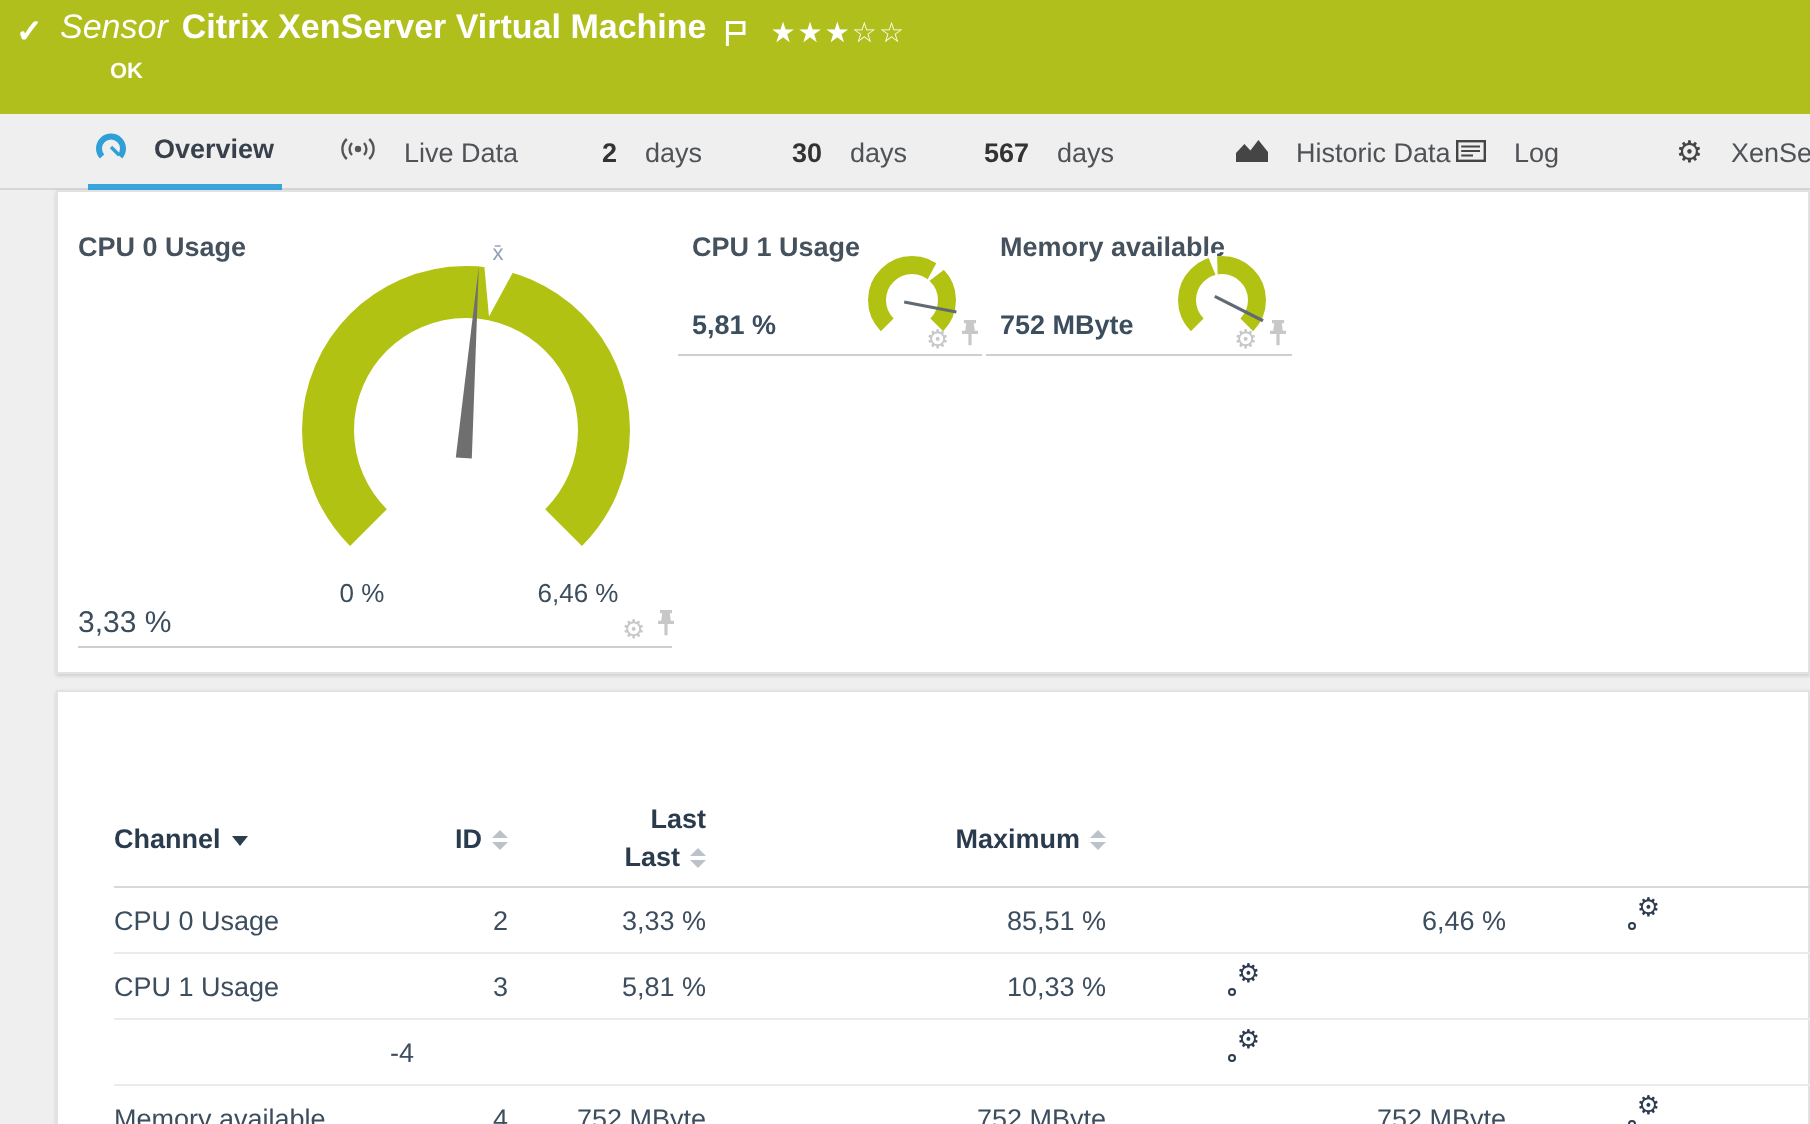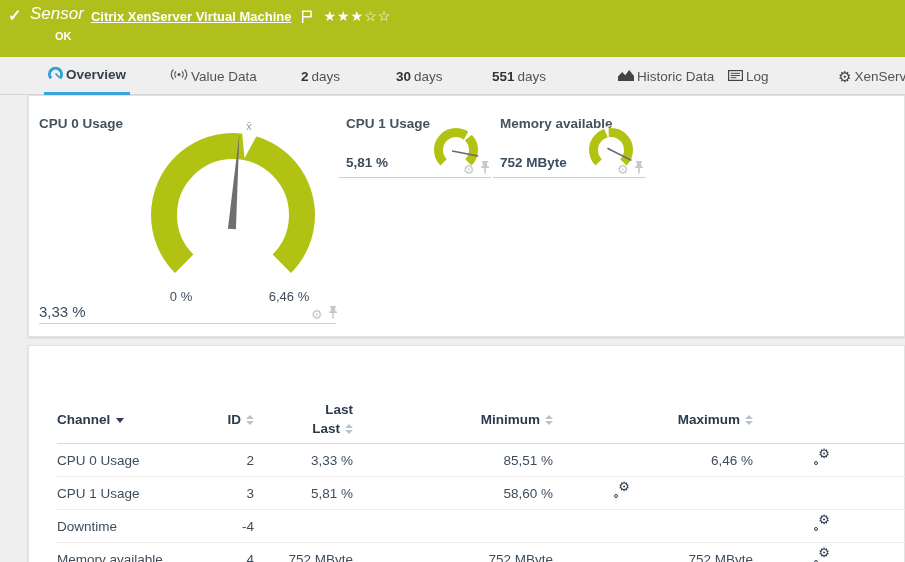--- a/index.html
+++ b/index.html
@@ -9,28 +9,28 @@
     background: #f0efef;
     font-family: "Liberation Sans", sans-serif;
     overflow: hidden;
     color: #3c4d5e;
   }
   
   .topbar { position:absolute; left:0; top:0; width:905px; height:57px; background:#b0bf1b; color:#fff; }
   .check { position:absolute; left:8px; top:6px; font-size:16px; font-weight:bold; }
   .title-row { position:absolute; left:30px; top:4px; display:flex; align-items:flex-end; gap:7px; white-space:nowrap; }
   .kind { font-style:italic; font-size:17px; }
-  .sensor-title { font-weight:bold; font-size:13px;text-decoration:underline; }
+  .sensor-title { font-weight:bold; font-size:17px; }
   .flag-wrap { display:inline-flex; margin-left:2px; }
   .stars { font-size:14px; letter-spacing:1px; margin-left:4px; }
   .ok-badge { position:absolute; left:55px; top:30px; font-size:11px; font-weight:bold; }
 
   
   .tabs { position:absolute; left:0; top:57px; width:905px; height:38px; background:#f0efef; border-bottom:1px solid #d6d6d6; }
-  .tab { position:absolute; top:0; height:38px; display:flex; align-items:center; gap:3px; font-size:13.5px; color:#4f5358; cursor:default; }
+  .tab { position:absolute; top:0; height:38px; display:flex; align-items:center; gap:14px; font-size:13.5px; color:#4f5358; cursor:default; }
   .tab.active { border-bottom:3px solid #38a5dc; color:#38414b; font-weight:bold; padding:0 4px; }
   .tab .num { font-weight:bold; color:#333; }
   .gear-dark { font-size:15px; color:#454545; line-height:1; }
 
   
   .panel { position:absolute; background:#fff; border:1px solid #e2e2e2; box-shadow:0 1px 2px rgba(0,0,0,.14); }
   .panel-gauges { left:28px; top:95px; width:877px; height:242px; }
   .panel-table  { left:28px; top:345px; width:877px; height:230px; }
 
   .g-label { position:absolute; font-size:13.5px; font-weight:bold; color:#45525e; }
@@ -89,32 +89,32 @@
   <div class="tab" style="left:170px">
     <span>
       <svg width="18" height="13" viewBox="0 0 18 13">
         <circle cx="9" cy="6.5" r="1.6" fill="#555"></circle>
         <path d="M6 3.5 A4.3 4.3 0 0 0 6 9.5" fill="none" stroke="#555" stroke-width="1.2"></path>
         <path d="M3.4 1.5 A6.8 6.8 0 0 0 3.4 11.5" fill="none" stroke="#555" stroke-width="1.2"></path>
         <path d="M12 3.5 A4.3 4.3 0 0 1 12 9.5" fill="none" stroke="#555" stroke-width="1.2"></path>
         <path d="M14.6 1.5 A6.8 6.8 0 0 1 14.6 11.5" fill="none" stroke="#555" stroke-width="1.2"></path>
       </svg>
     </span>
-    <span>Value Data</span>
+    <span>Live Data</span>
   </div>
   <div class="tab" style="left:301px">
     <span class="num">2</span>
     <span>days</span>
   </div>
   <div class="tab" style="left:396px">
     <span class="num">30</span>
     <span>days</span>
   </div>
   <div class="tab" style="left:492px">
-    <span class="num">551</span>
+    <span class="num">567</span>
     <span>days</span>
   </div>
   <div class="tab" style="left:618px">
     <span>
       <svg width="16" height="12" viewBox="0 0 16 12">
           <path d="M0 12 L0 7.5 4.2 3 7.2 6.3 11.2 1 16 7 16 12 Z" fill="#454545"></path>
         </svg>
     </span>
     <span>Historic Data</span>
   </div>
@@ -204,26 +204,20 @@
           </span>
       </div>
       <div class="c-right hdr-two-lines">
         <div>Last</div>
         <div><span>Last</span><span class="sort">
               <i class="up"></i>
               <i class="dn"></i>
             </span></div>
       </div>
       <div class="c-right">
-        <span>Minimum</span><span class="sort">
-            <i class="up"></i>
-            <i class="dn"></i>
-          </span>
-      </div>
-      <div class="c-right">
         <span>Maximum</span><span class="sort">
             <i class="up"></i>
             <i class="dn"></i>
           </span>
       </div>
       <div></div>
     </div>
 
     <div class="trow tdata">
       <div class="c-left">CPU 0 Usage</div>
@@ -231,26 +225,25 @@
       <div class="c-right">3,33 %</div>
       <div class="c-right">85,51 %</div>
       <div class="c-right">6,46 %</div>
       <div><span class="chan-gear"><span class="dot"></span><span class="g">⚙</span></span></div>
     </div>
 
     <div class="trow tdata">
       <div class="c-left">CPU 1 Usage</div>
       <div class="c-right">3</div>
       <div class="c-right">5,81 %</div>
-      <div class="c-right">58,60 %</div>
-      <div><span class="chan-gear"><span class="dot"></span><span class="g">⚙</span></span></div>
-    </div>
-
-    <div class="trow tdata">
-      <div class="c-left">Downtime</div>
+      <div class="c-right">10,33 %</div>
+      <div><span class="chan-gear"><span class="dot"></span><span class="g">⚙</span></span></div>
+    </div>
+
+    <div class="trow tdata">
       <div class="c-right">-4</div>
       <div class="c-right"></div>
       <div class="c-right"></div>
       <div class="c-right"></div>
       <div><span class="chan-gear"><span class="dot"></span><span class="g">⚙</span></span></div>
     </div>
 
     <div class="trow tdata">
       <div class="c-left">Memory available</div>
       <div class="c-right">4</div>

